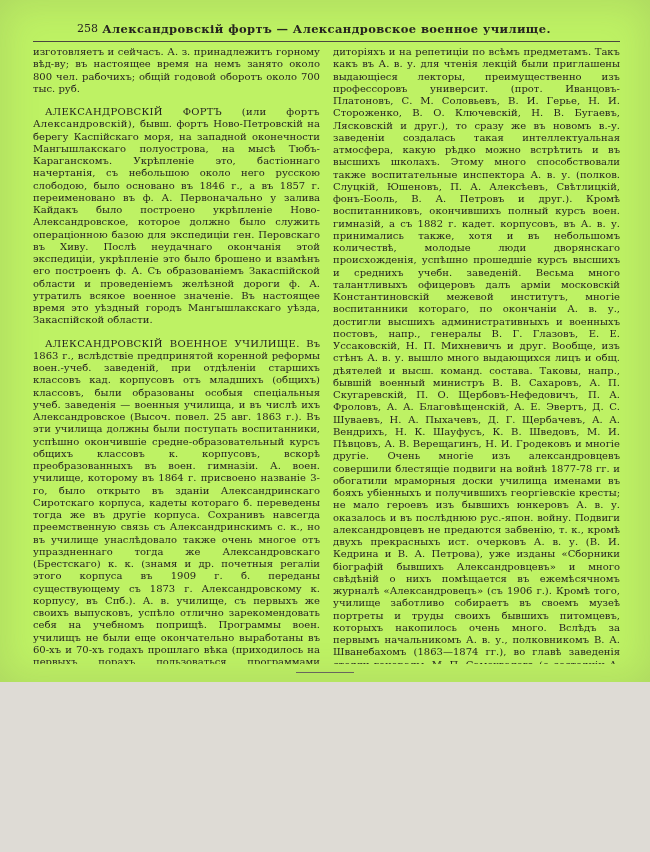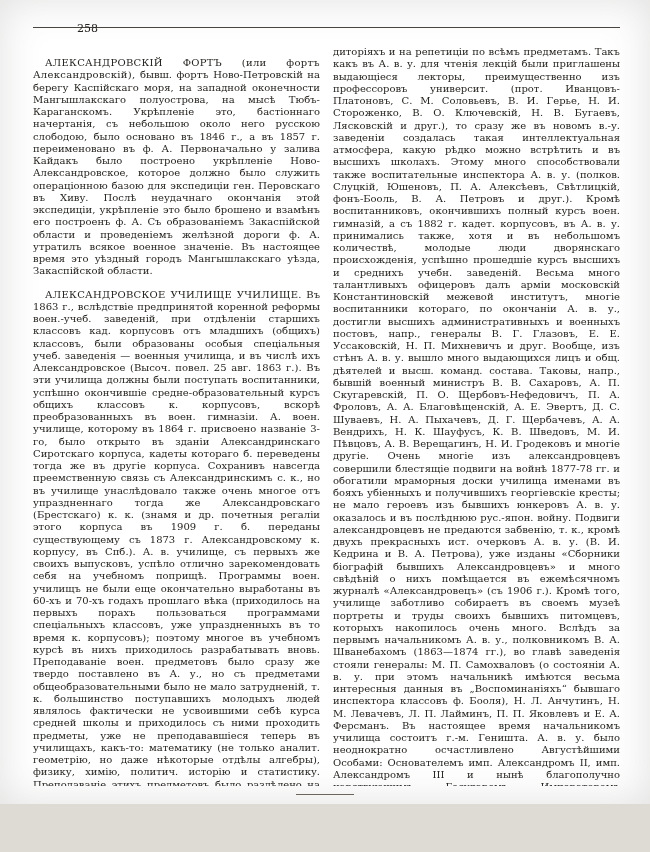--- a/index.html
+++ b/index.html
@@ -1,21 +1,21 @@
 <!DOCTYPE html>
 <html lang="ru"><head>
 <meta charset="utf-8">
 <style>
   html, body { margin: 0; padding: 0; background: #dedbd5; }
   .sheet {
     position: relative;
     width: 650px;
-    height: 804px;
+    height: 682px;
     margin: 0 auto;
-    background: #ffffff;
+    background: #bef264;
     color: #262420;
     font-family: "DejaVu Serif", serif;
     overflow: hidden;
     box-shadow: inset 0 0 40px rgba(90,85,75,0.18);
   }
   .header {
     position: absolute;
     top: 22px;
     left: 33px;
     right: 30px;
@@ -68,31 +68,35 @@
     height: 0;
   }
 </style>
 </head>
 <body>
 
 <div class="sheet">
 
   <div class="header">
     <span class="page-num">258</span>
+    <span class="running-title">Александровскій фортъ — Александровское военное училище.</span>
   </div>
 
   <div class="columns">
 
     <div class="col">
+      <p class="noindent">
+        <span>изготовляетъ и сейчасъ. А. з. принадлежитъ горному вѣд-ву; въ настоящее время на немъ занято около 800 чел. рабочихъ; общій годовой оборотъ около 700 тыс. руб.</span>
+      </p>
       <p class="article">
         <span class="article-title">АЛЕКСАНДРОВСКІЙ ФОРТЪ (или фортъ Александровскій),</span>
         <span>бывш. фортъ Ново-Петровскій на берегу Каспійскаго моря, на западной оконечности Мангышлакскаго полуострова, на мысѣ Тюбъ-Караганскомъ. Укрѣпленіе это, бастіоннаго начертанія, съ небольшою около него русскою слободою, было основано въ 1846 г., а въ 1857 г. переименовано въ ф. А. Первоначально у залива Кайдакъ было построено укрѣпленіе Ново-Александровское, которое должно было служить операціонною базою для экспедиціи ген. Перовскаго въ Хиву. Послѣ неудачнаго окончанія этой экспедиціи, укрѣпленіе это было брошено и взамѣнъ его построенъ ф. А. Съ образованіемъ Закаспійской области и проведеніемъ желѣзной дороги ф. А. утратилъ всякое военное значеніе. Въ настоящее время это уѣздный городъ Мангышлакскаго уѣзда, Закаспійской области.</span>
       </p>
       <p class="article">
-        <span class="article-title">АЛЕКСАНДРОВСКОЕ УЧИЛИЩЕ УЧИЛИЩЕ.</span>
+        <span class="article-title">АЛЕКСАНДРОВСКІЙ ВОЕННОЕ УЧИЛИЩЕ.</span>
         <span>Въ 1863 г., вслѣдствіе предпринятой коренной реформы воен.-учеб. заведеній, при отдѣленіи старшихъ классовъ кад. корпусовъ отъ младшихъ (общихъ) классовъ, были образованы особыя спеціальныя учеб. заведенія — военныя училища, и въ числѣ ихъ Александровское (Высоч. повел. 25 авг. 1863 г.). Въ эти училища должны были поступать воспитанники, успѣшно окончившіе средне-образовательный курсъ общихъ классовъ к. корпусовъ, вскорѣ преобразованныхъ въ воен. гимназіи. А. воен. училище, которому въ 1864 г. присвоено названіе 3-го, было открыто въ зданіи Александринскаго Сиротскаго корпуса, кадеты котораго б. переведены тогда же въ другіе корпуса. Сохранивъ навсегда преемственную связь съ Александринскимъ с. к., но въ училище унаслѣдовало также очень многое отъ упраздненнаго тогда же Александровскаго (Брестскаго) к. к. (знамя и др. почетныя регаліи этого корпуса въ 1909 г. б. переданы существующему съ 1873 г. Александровскому к. корпусу, въ Спб.). А. в. училище, съ первыхъ же своихъ выпусковъ, успѣло отлично зарекомендовать себя на учебномъ поприщѣ. Программы воен. училищъ не были еще окончательно выработаны въ 60-хъ и 70-хъ годахъ прошлаго вѣка (приходилось на первыхъ порахъ пользоваться программами спеціальныхъ классовъ, уже упраздненныхъ въ то время к. корпусовъ); поэтому многое въ учебномъ курсѣ въ нихъ приходилось разрабатывать вновь. Преподаваніе воен. предметовъ было сразу же твердо поставлено въ А. у., но съ предметами общеобразовательными было не мало затрудненій, т. к. большинство поступавшихъ молодыхъ людей являлось фактически не усвоившими себѣ курса средней школы и приходилось съ ними проходить предметы, уже не преподававшіеся теперь въ училищахъ, какъ-то: математику (не только аналит. геометрію, но даже нѣкоторые отдѣлы алгебры), физику, химію, политич. исторію и статистику. Преподаваніе этихъ предметовъ было раздѣлено на чтеніе лекцій профессорами въ ау-</span>
       </p>
     </div>
 
     <div class="col">
       <p class="noindent">
         <span>диторіяхъ и на репетиціи по всѣмъ предметамъ. Такъ какъ въ А. в. у. для чтенія лекцій были приглашены выдающіеся лекторы, преимущественно изъ профессоровъ университ. (прот. Иванцовъ-Платоновъ, С. М. Соловьевъ, В. И. Герье, Н. И. Стороженко, В. О. Ключевскій, Н. В. Бугаевъ, Лясковскій и друг.), то сразу же въ новомъ в.-у. заведеніи создалась такая интеллектуальная атмосфера, какую рѣдко можно встрѣтить и въ высшихъ школахъ. Этому много способствовали также воспитательные инспектора А. в. у. (полков. Слуцкій, Юшеновъ, П. А. Алексѣевъ, Свѣтлицкій, фонъ-Бооль, В. А. Петровъ и друг.). Кромѣ воспитанниковъ, окончившихъ полный курсъ воен. гимназій, а съ 1882 г. кадет. корпусовъ, въ А. в. у. принимались также, хотя и въ небольшомъ количествѣ, молодые люди дворянскаго происхожденія, успѣшно прошедшіе курсъ высшихъ и среднихъ учебн. заведеній. Весьма много талантливыхъ офицеровъ далъ арміи московскій Константиновскій межевой институтъ, многіе воспитанники котораго, по окончаніи А. в. у., достигли высшихъ административныхъ и военныхъ постовъ, напр., генералы В. Г. Глазовъ, Е. Е. Уссаковскій, Н. П. Михневичъ и друг. Вообще, изъ стѣнъ А. в. у. вышло много выдающихся лицъ и общ. дѣятелей и высш. команд. состава. Таковы, напр., бывшій военный министръ В. В. Сахаровъ, А. П. Скугаревскій, П. О. Щербовъ-Нефедовичъ, П. А. Фроловъ, А. А. Благовѣщенскій, А. Е. Эвертъ, Д. С. Шуваевъ, Н. А. Пыхачевъ, Д. Г. Щербачевъ, А. А. Вендрихъ, Н. К. Шауфусъ, К. В. Шведовъ, М. И. Пѣвцовъ, А. В. Верещагинъ, Н. И. Гродековъ и многіе другіе. Очень многіе изъ александровцевъ совершили блестящіе подвиги на войнѣ 1877-78 гг. и обогатили мраморныя доски училища именами въ бояхъ убіенныхъ и получившихъ георгіевскіе кресты; не мало героевъ изъ бывшихъ юнкеровъ А. в. у. оказалось и въ послѣднюю рус.-япон. войну. Подвиги александровцевъ не предаются забвенію, т. к., кромѣ двухъ прекрасныхъ ист. очерковъ А. в. у. (В. И. Кедрина и В. А. Петрова), уже изданы «Сборники біографій бывшихъ Александровцевъ» и много свѣдѣній о нихъ помѣщается въ ежемѣсячномъ журналѣ «Александровецъ» (съ 1906 г.). Кромѣ того, училище заботливо собираетъ въ своемъ музеѣ портреты и труды своихъ бывшихъ питомцевъ, которыхъ накопилось очень много. Вслѣдъ за первымъ начальникомъ А. в. у., полковникомъ В. А. Шванебахомъ (1863—1874 гг.), во главѣ заведенія стояли генералы: М. П. Самохваловъ (о состояніи А. в. у. при этомъ начальникѣ имѣются весьма интересныя данныя въ „Воспоминаніяхъ“ бывшаго инспектора классовъ ф. Бооля), Н. Л. Анчутинъ, Н. М. Левачевъ, Л. П. Лайминъ, П. П. Яковлевъ и Е. А. Ферсманъ. Въ настоящее время начальникомъ училища состоитъ г.-м. Геништа. А. в. у. было неоднократно осчастливлено Августѣйшими Особами: Основателемъ имп. Александромъ II, имп. Александромъ III и нынѣ благополучно царствующимъ Государемъ Императоромъ Николаемъ Александровичемъ. При коронаціяхъ, открытіяхъ памятниковъ, на всѣхъ Высочайшихъ смотрахъ, маневрахъ въ Ходынскомъ лагерѣ, александровцы всегда блистательно выступали и удостоивались Монаршаго благоволенія. Училищу пожалованы мундиры его Державныхъ Шефовъ: въ 1881 г. — Александра II</span>
       </p>
     </div>
 

